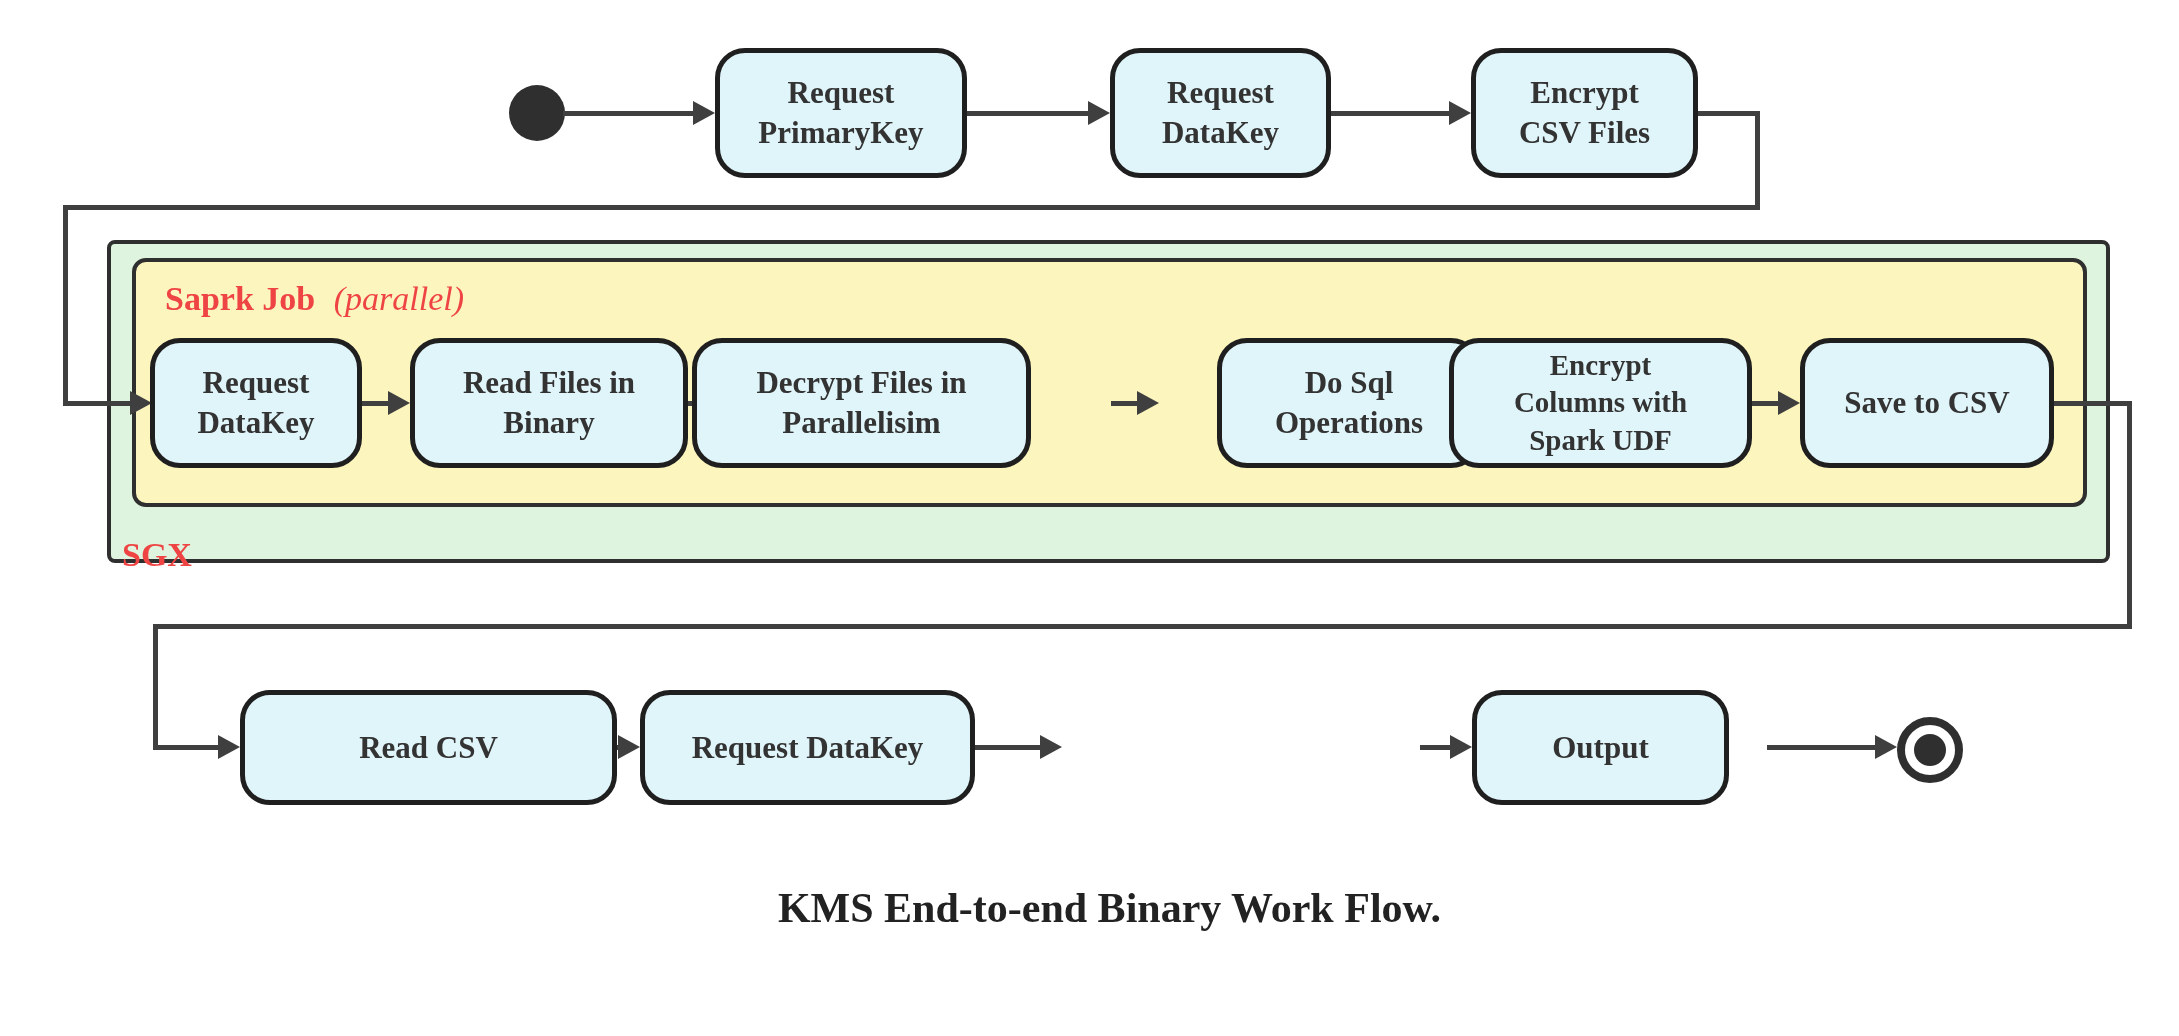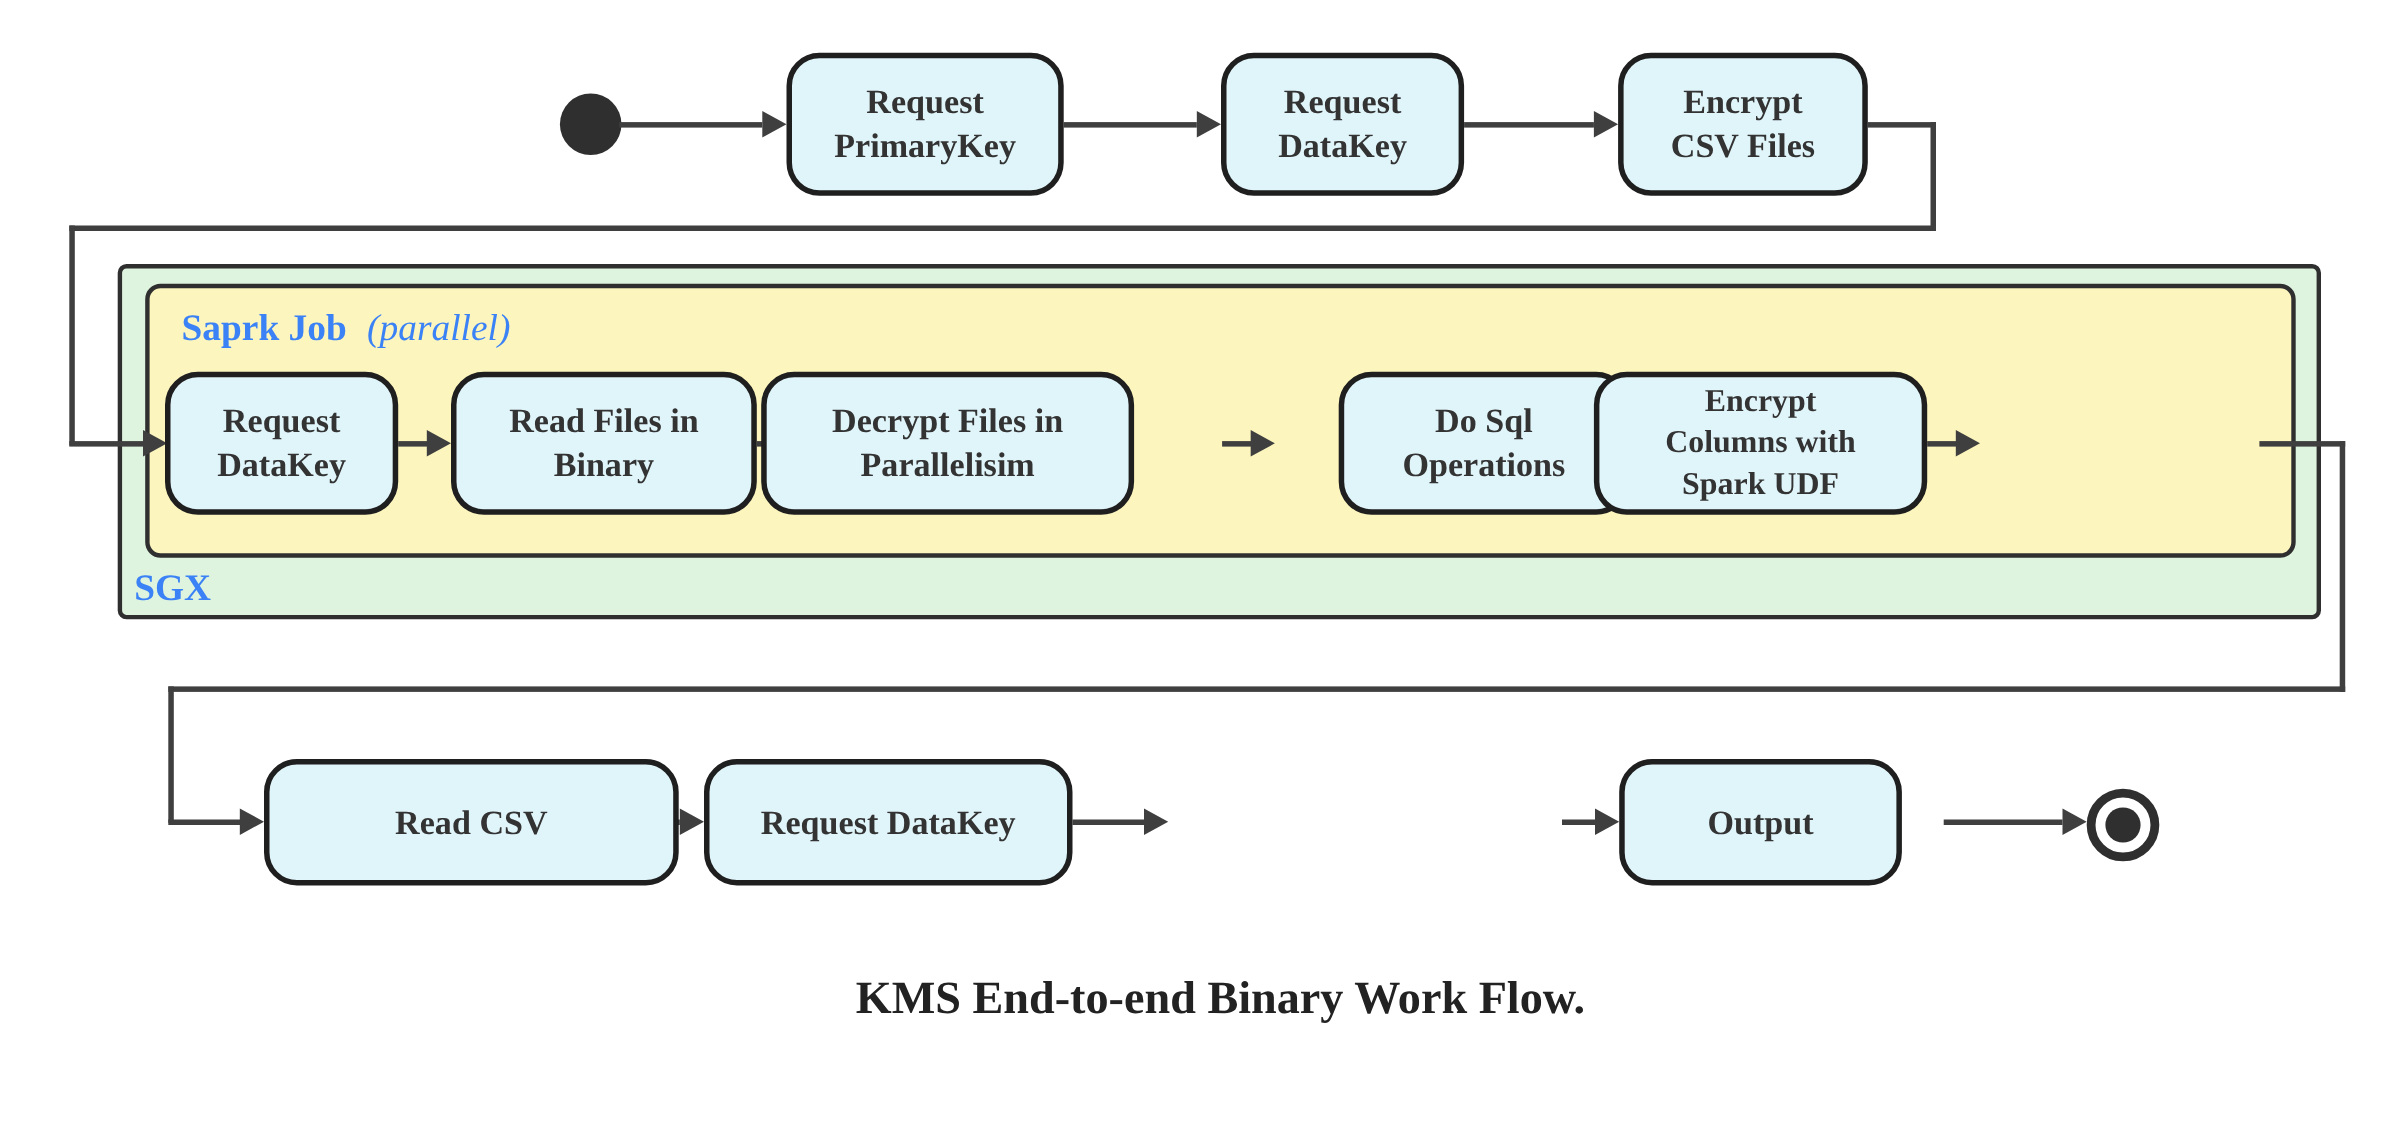--- a/index.html
+++ b/index.html
@@ -28,21 +28,21 @@
   .row-bot{top:690px;height:115px;}
   
   .container{
     position:absolute;box-sizing:border-box;
     border:4px solid #2F2F2F;
   }
   #sgx{left:107px;top:240px;width:2003px;height:323px;background:#DFF4DE;border-radius:8px;}
   #sparkjob{left:132px;top:258px;width:1955px;height:249px;background:#FCF5BE;border-radius:14px;}
   .grouplabel{
     position:absolute;
-    font-weight:bold;font-size:34px;color:#3b82f6;
+    font-weight:bold;font-size:34px;color:#ef4444;
     white-space:nowrap;
   }
   .grouplabel .mod{font-weight:normal;font-style:italic;}
   
   .edge{position:absolute;background:#3F3F3F;}
   .ah{ 
     position:absolute;width:0;height:0;
     border-top:12px solid transparent;
     border-bottom:12px solid transparent;
     border-left:22px solid #3F3F3F;
@@ -70,21 +70,21 @@
 <body>
 
 <div id="canvas">
 
   <div id="sgx" class="container"></div>
   <div id="sparkjob" class="container"></div>
   <div class="grouplabel" style="left:165px;top:280px;">
     <span>Saprk Job</span>
     <span class="mod" style="margin-left:10px;">(parallel)</span>
   </div>
-  <div class="grouplabel" style="left:122px;top:516px;">SGX</div>
+  <div class="grouplabel" style="left:122px;top:536px;">SGX</div>
 
   <div id="start-node"></div>
 
   <div class="edge" style="left:1698px;top:111px;width:62px;height:5px;"></div>
   <div class="edge" style="left:1755px;top:111px;width:5px;height:96px;"></div>
   <div class="edge" style="left:63px;top:205px;width:1697px;height:5px;"></div>
   <div class="edge" style="left:63px;top:205px;width:5px;height:200px;"></div>
   <div class="edge" style="left:63px;top:401px;width:71px;height:5px;"></div>
   <div class="ah" style="left:130px;top:391px;"></div>
 
@@ -124,20 +124,21 @@
 DataKey</div>
   <div class="node row-mid" style="left:410px;width:278px;">Read Files in
 Binary</div>
   <div class="node row-mid" style="left:692px;width:339px;">Decrypt Files in
 Parallelisim</div>
   <div class="node row-mid" style="left:1217px;width:264px;">Do Sql
 Operations</div>
   <div class="node row-mid" style="left:1449px;width:303px;font-size:29px;">Encrypt
 Columns with
 Spark UDF</div>
+  <div class="node row-mid" style="left:1800px;width:254px;">Save to CSV</div>
 
   <div class="edge" style="left:553px;top:745px;width:65px;height:5px;"></div>
   <div class="ah" style="left:618px;top:735px;"></div>
   <div class="edge" style="left:975px;top:745px;width:65px;height:5px;"></div>
   <div class="ah" style="left:1040px;top:735px;"></div>
   <div class="edge" style="left:1420px;top:745px;width:30px;height:5px;"></div>
   <div class="ah" style="left:1450px;top:735px;"></div>
   <div class="edge" style="left:1767px;top:745px;width:108px;height:5px;"></div>
   <div class="ah" style="left:1875px;top:735px;"></div>
 

